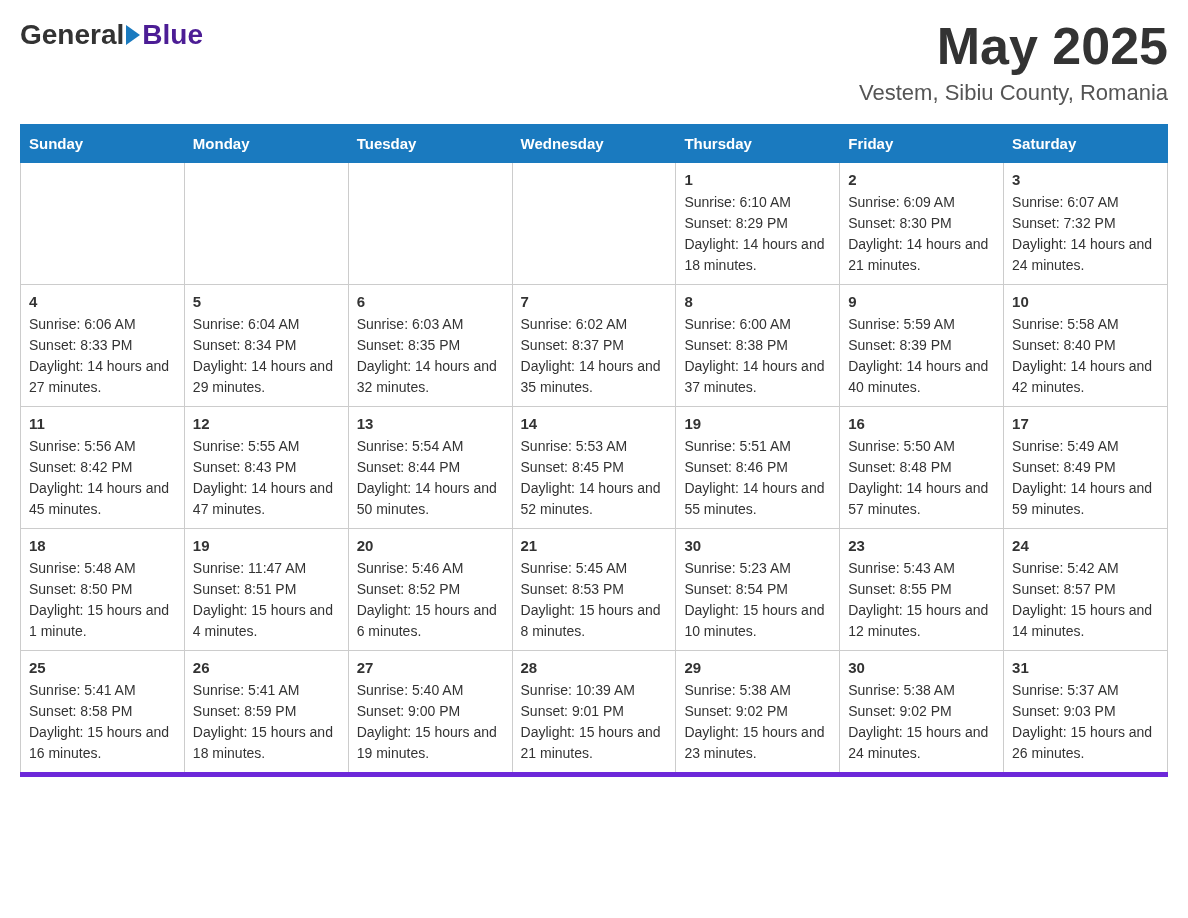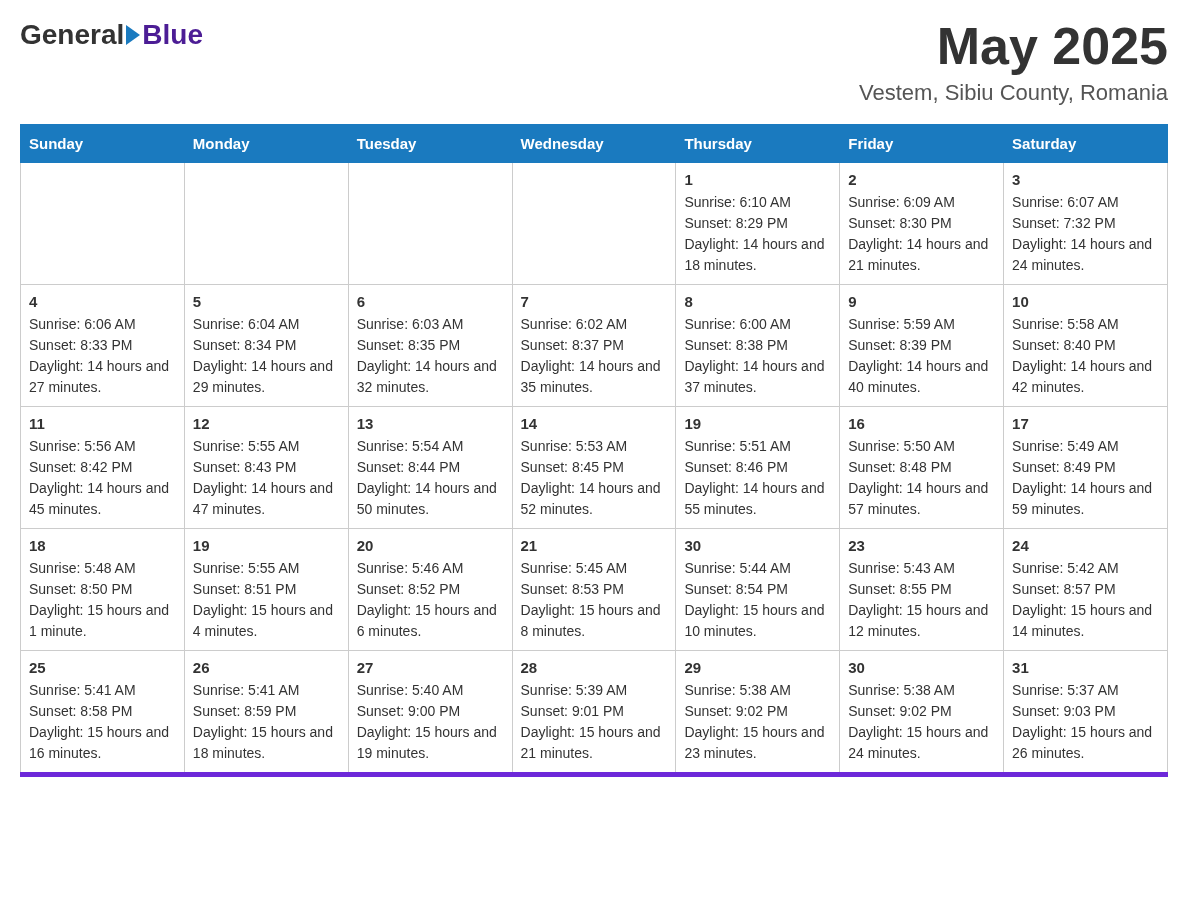--- a/index.html
+++ b/index.html
@@ -242,39 +242,39 @@
       </tr>
       <tr>
         <td>
           <div class="day-number">18</div>
           <div class="day-info">Sunrise: 5:48 AM
 Sunset: 8:50 PM
 Daylight: 15 hours and 1 minute.</div>
         </td>
         <td>
           <div class="day-number">19</div>
-          <div class="day-info">Sunrise: 5:55 AM
+          <div class="day-info">Sunrise: 11:47 AM
 Sunset: 8:51 PM
 Daylight: 15 hours and 4 minutes.</div>
         </td>
         <td>
           <div class="day-number">20</div>
           <div class="day-info">Sunrise: 5:46 AM
 Sunset: 8:52 PM
 Daylight: 15 hours and 6 minutes.</div>
         </td>
         <td>
           <div class="day-number">21</div>
           <div class="day-info">Sunrise: 5:45 AM
 Sunset: 8:53 PM
 Daylight: 15 hours and 8 minutes.</div>
         </td>
         <td>
           <div class="day-number">30</div>
-          <div class="day-info">Sunrise: 5:44 AM
+          <div class="day-info">Sunrise: 5:23 AM
 Sunset: 8:54 PM
 Daylight: 15 hours and 10 minutes.</div>
         </td>
         <td>
           <div class="day-number">23</div>
           <div class="day-info">Sunrise: 5:43 AM
 Sunset: 8:55 PM
 Daylight: 15 hours and 12 minutes.</div>
         </td>
         <td>
@@ -298,21 +298,21 @@
 Daylight: 15 hours and 18 minutes.</div>
         </td>
         <td>
           <div class="day-number">27</div>
           <div class="day-info">Sunrise: 5:40 AM
 Sunset: 9:00 PM
 Daylight: 15 hours and 19 minutes.</div>
         </td>
         <td>
           <div class="day-number">28</div>
-          <div class="day-info">Sunrise: 5:39 AM
+          <div class="day-info">Sunrise: 10:39 AM
 Sunset: 9:01 PM
 Daylight: 15 hours and 21 minutes.</div>
         </td>
         <td>
           <div class="day-number">29</div>
           <div class="day-info">Sunrise: 5:38 AM
 Sunset: 9:02 PM
 Daylight: 15 hours and 23 minutes.</div>
         </td>
         <td>

